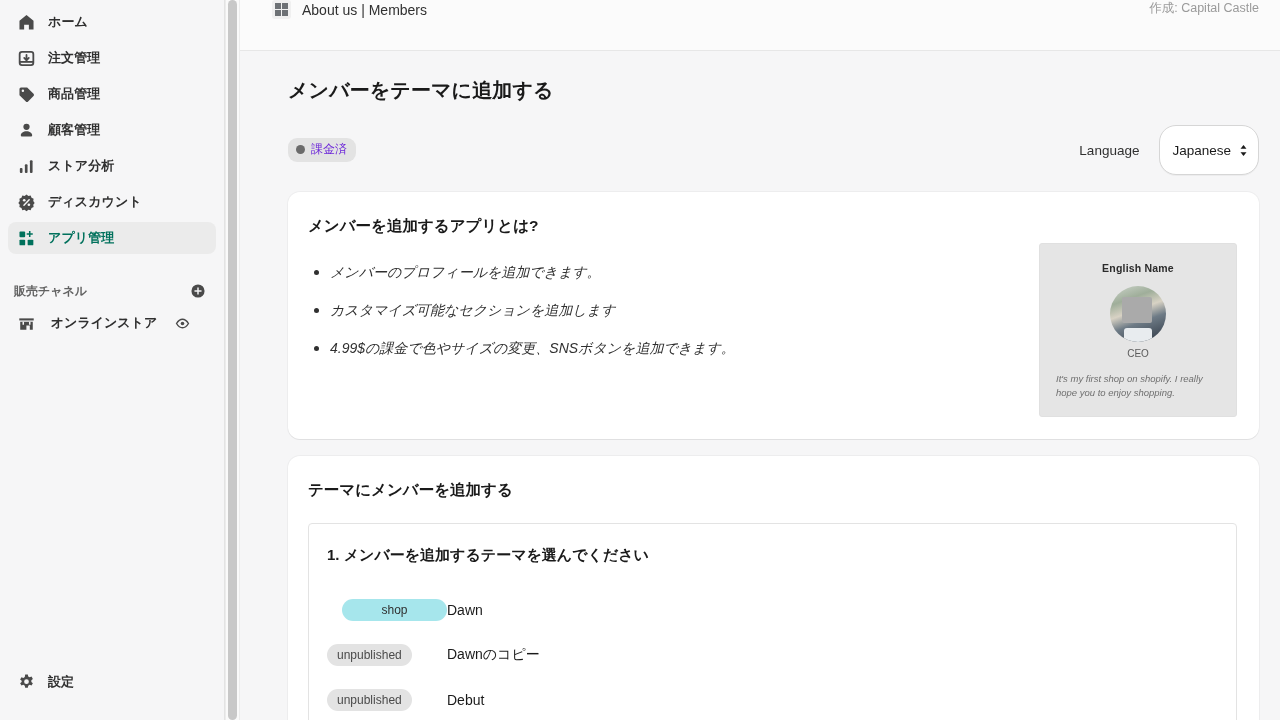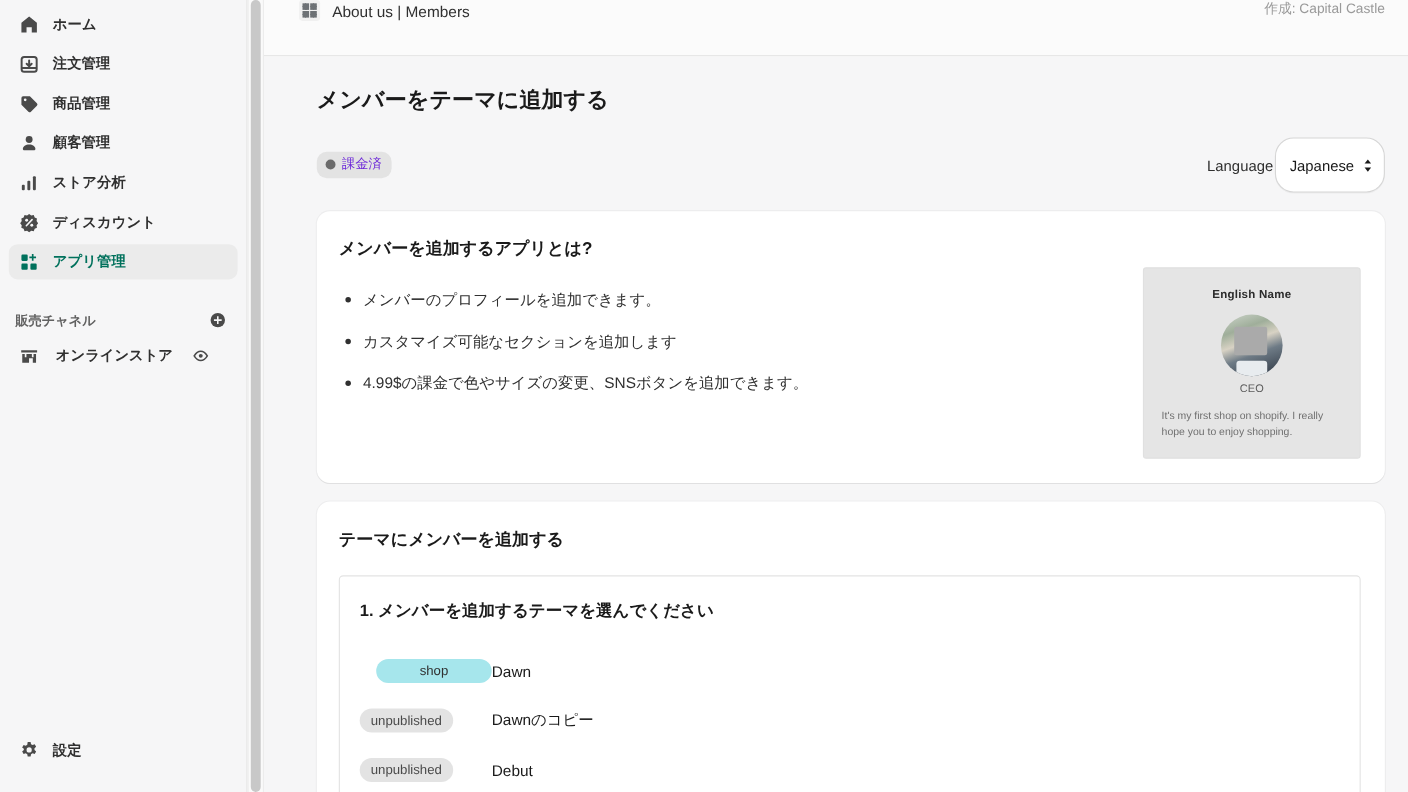--- a/index.html
+++ b/index.html
@@ -135,21 +135,21 @@
     background: #e3e3e3; color: #6d28d9;
     border-radius: 9px;
     padding: 3px 9px 4px 8px;
     font-size: 12px; font-weight: 500;
   }
   .badge-billed .dot { width: 9px; height: 9px; border-radius: 50%; background: #6b6b6b; }
 
   .lang-wrap { margin-left: auto; display: flex; align-items: center; gap: 0px; }
   .lang-label { font-size: 13.5px; color: #303030; }
   .select-box {
-    margin-left: 2px;
+    margin-left: 20px;
     display: inline-flex; align-items: center; gap: 8px;
     background: #fff;
     border: 1px solid #d6d6d6;
     border-radius: 17px;
     padding: 6px 10px 6px 12px;
     font-size: 13.5px; color: #1a1a1a;
     box-shadow: 0 1px 0 rgba(0,0,0,.04);
     cursor: pointer;
     height: 50px;
   }
@@ -167,20 +167,21 @@
 
   .card-body { display: flex; gap: 20px; align-items: flex-start; }
   .bullets { list-style: none; margin-top: 25px; flex: 1 1 auto; }
   .bullets li {
     position: relative;
     padding-left: 22px;
     margin-bottom: 18px;
     font-size: 14px;
     color: #303030;
     line-height: 20px;
+    font-style: italic;
   }
   .bullets li:before {
     content: "";
     position: absolute; left: 6px; top: 8px;
     width: 5px; height: 5px; border-radius: 50%;
     background: #303030;
   }
 
   .preview {
     flex: 0 0 198px;
@@ -214,20 +215,21 @@
     background: #e8ecef;
     border-radius: 3px 3px 0 0;
   }
   .preview .p-role { font-size: 10px; color: #5b5b5b; }
   .preview .p-bio {
     margin-top: 13px;
     font-size: 9.5px;
     color: #6f6f6f;
     line-height: 14px;
     text-align: left;
+    font-style: italic;
   }
 
   .theme-card-title { font-size: 15.5px; font-weight: 700; color: #1a1a1a; }
   .inner-card {
     margin-top: 22px;
     border: 1px solid #e3e3e3;
     border-radius: 4px;
     padding: 22px 20px 20px 18px;
     background: #fff;
   }

